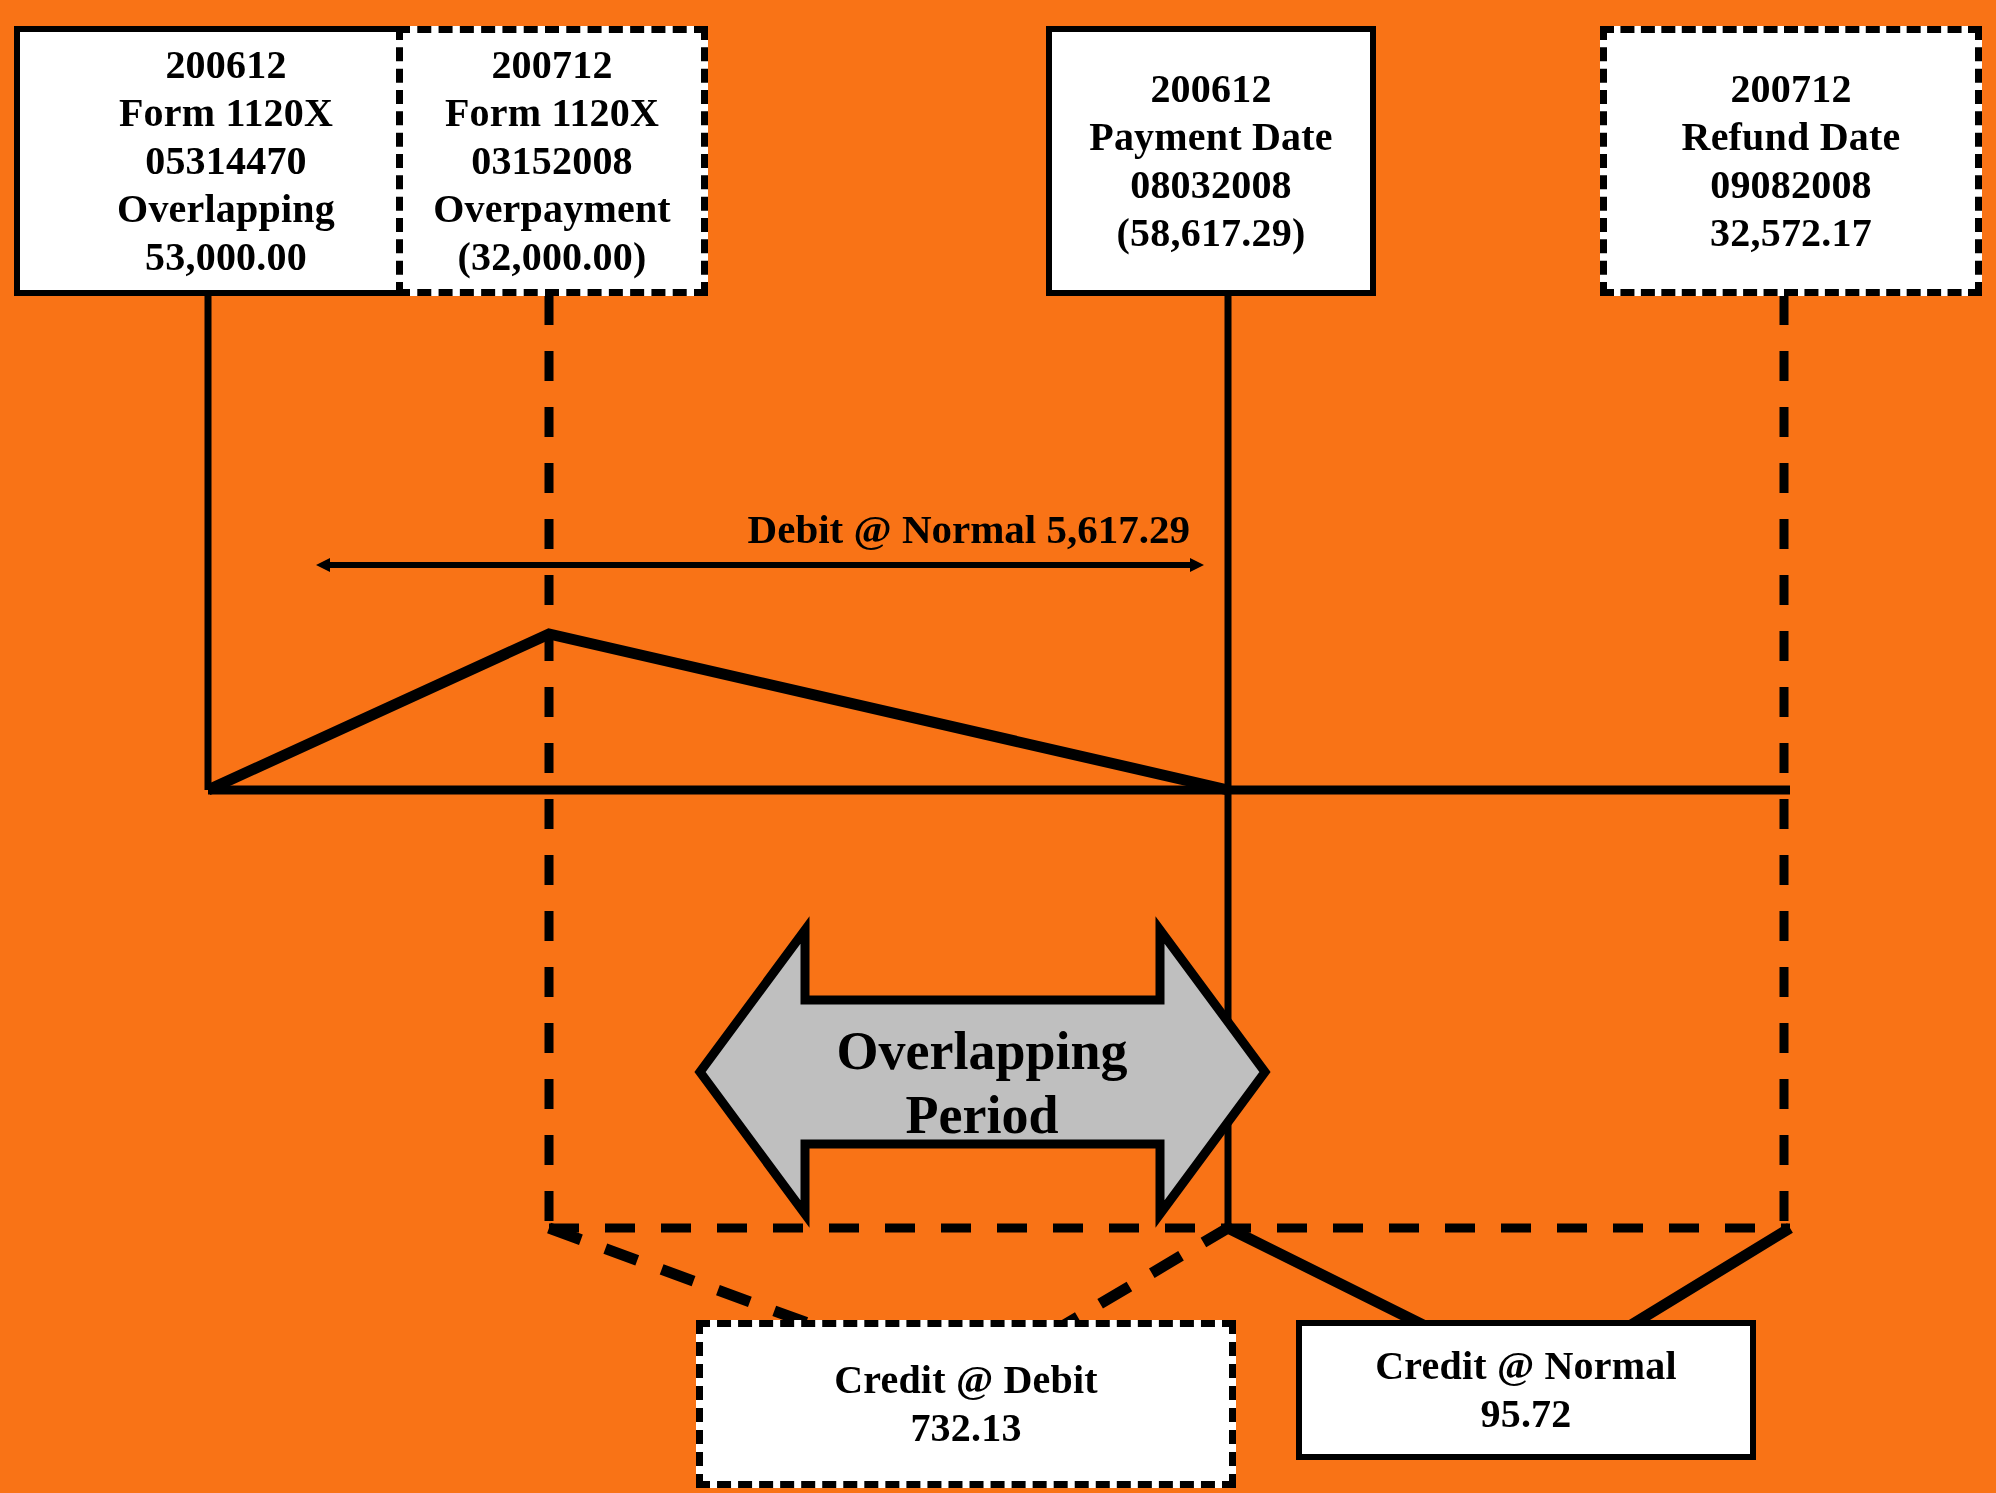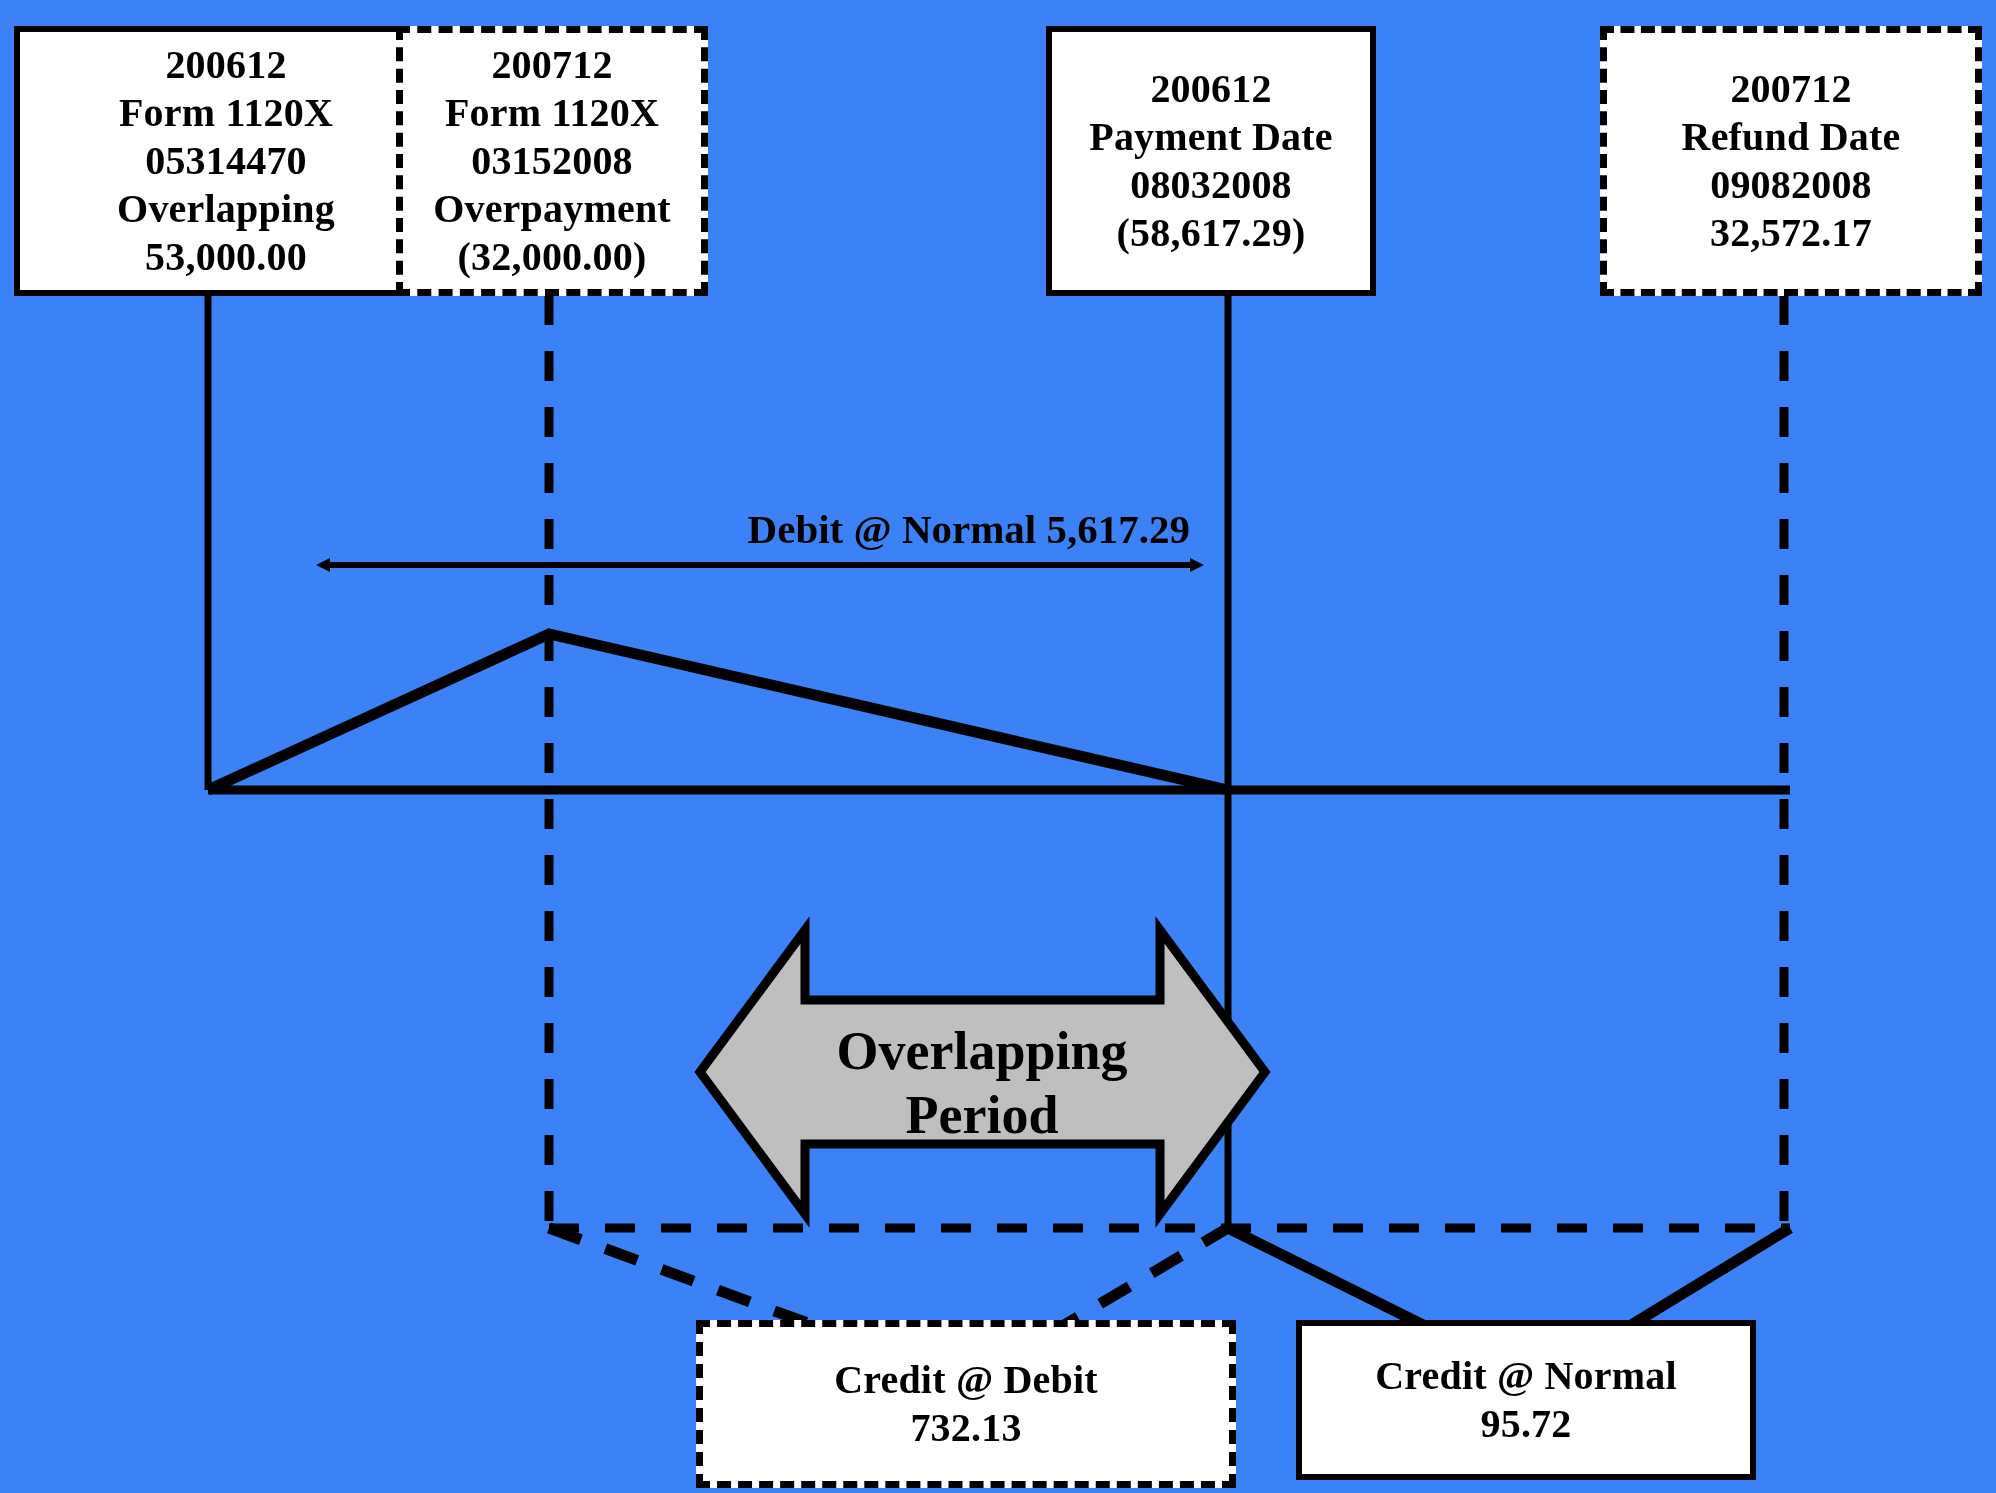--- a/index.html
+++ b/index.html
@@ -4,21 +4,21 @@
 <style>
   html, body {
     margin: 0;
     padding: 0;
     background: #ffffff;
   }
   #page {
     position: relative;
     width: 1996px;
     height: 1493px;
-    background: #3b82f6;
+    background: #f97316;
     font-family: "Liberation Serif", "DejaVu Serif", serif;
     overflow: hidden;
   }
   svg#diagram {
     position: absolute;
     left: 0;
     top: 0;
     width: 1996px;
     height: 1493px;
   }
@@ -132,18 +132,18 @@
   <div class="overlap-label" style="left:772px; top:1020px;">
     <span class="ln">Overlapping</span>
     <span class="ln">Period</span>
   </div>
 
   <div class="node-box dashed" style="left:696px; top:1320px; width:540px; height:168px;">
     <span class="ln">Credit @ Debit</span>
     <span class="ln">732.13</span>
   </div>
 
-  <div class="node-box solid" style="left:1296px; top:1320px; width:460px; height:160px;">
+  <div class="node-box solid" style="left:1296px; top:1320px; width:460px; height:140px;">
     <span class="ln">Credit @ Normal</span>
     <span class="ln">95.72</span>
   </div>
 
 </div>
 
 </body></html>

